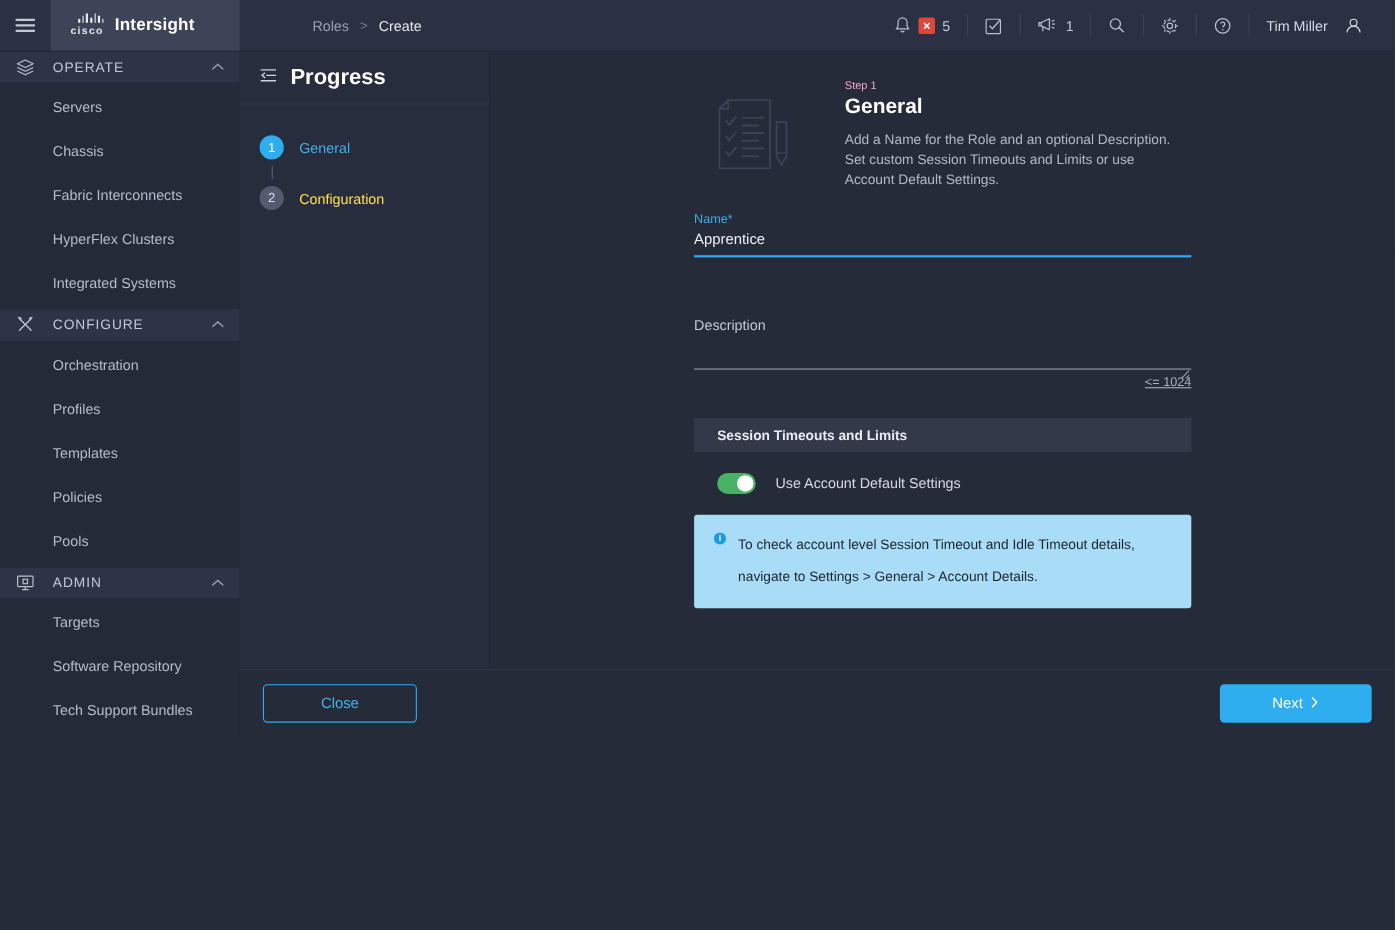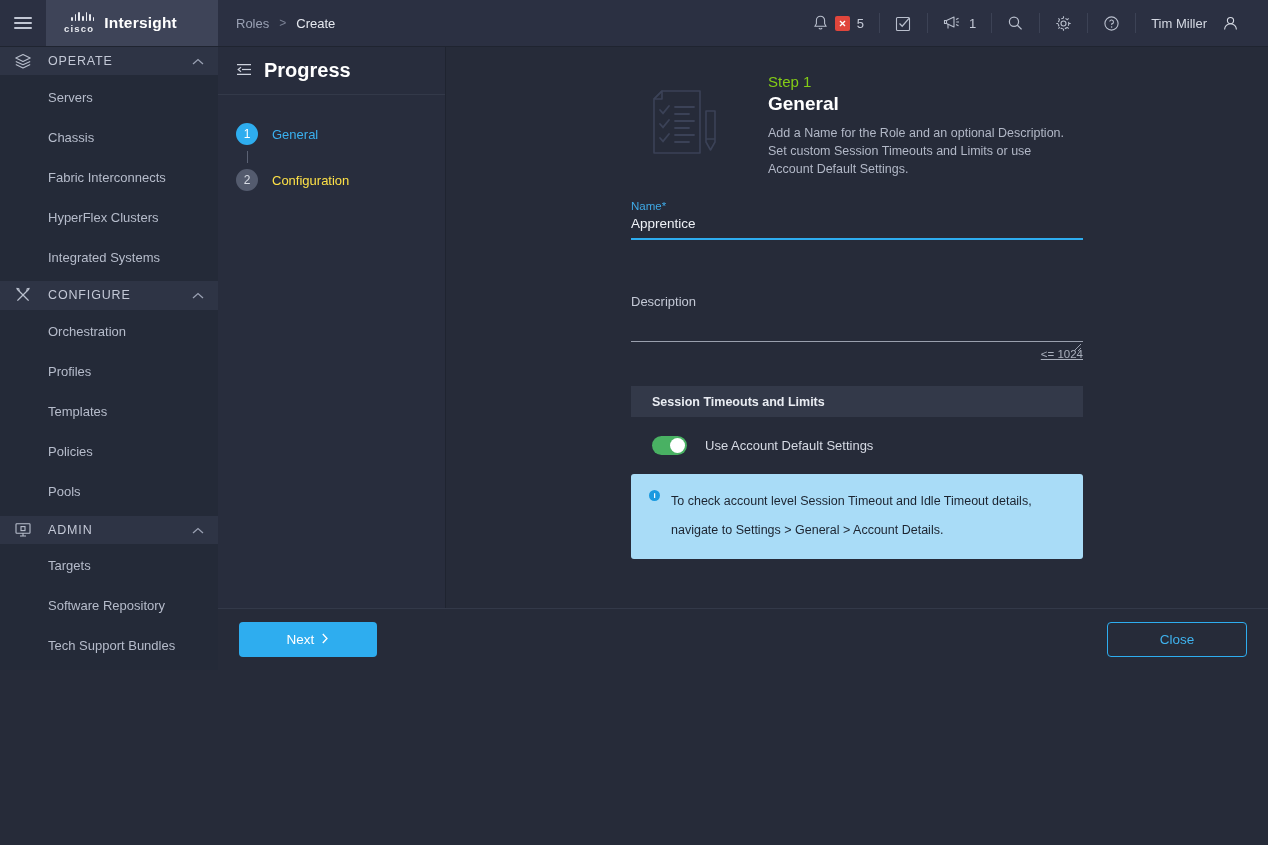--- a/index.html
+++ b/index.html
@@ -34,21 +34,21 @@
   .cisco-bars i:nth-child(1){ height: 4px; }
   .cisco-bars i:nth-child(2){ height: 7px; }
   .cisco-bars i:nth-child(3){ height: 9px; }
   .cisco-bars i:nth-child(4){ height: 5px; }
   .cisco-bars i:nth-child(5){ height: 9px; }
   .cisco-bars i:nth-child(6){ height: 7px; }
   .cisco-bars i:nth-child(7){ height: 4px; }
   .cisco-word { font-size: 9.5px; letter-spacing: 1.2px; color: #e8eaf0; font-weight: bold; margin-top: 1px;}
   .product-name { font-size: 15.5px; color: #ffffff; font-weight: bold; letter-spacing: .2px; }
 
-  .breadcrumb { display: flex; align-items: center; gap: 10px; padding-left: 18px; }
+  .breadcrumb { display: flex; align-items: center; gap: 10px; padding-left: 18px; margin-left: 48px; }
   .crumb { font-size: 13px; color: #9aa1b4; }
   .crumb.current { color: #e6e9f0; }
   .crumb-sep { color: #7b8295; font-size: 12px; }
 
   .topbar-right { margin-left: auto; display: flex; align-items: center; padding-right: 14px; }
   .tb-item { display: flex; align-items: center; gap: 7px; padding: 0 15px; height: 47px; cursor: pointer; }
   .tb-div { width: 1px; height: 20px; background: #3c4255; }
   .tb-count { font-size: 13px; color: #c4c9d6; }
   .alarm-badge {
     background: #e0463c; width: 15px; height: 15px; border-radius: 2px;
@@ -103,21 +103,21 @@
   .step-connector {
     position: absolute; left: 10.5px; top: 34px; width: 1.5px; height: 12px; background: #5b6274;
   }
 
   
   .main { flex: 1; background: #262b39; display: flex; flex-direction: column; min-width: 0; }
   .main-scroll { flex: 1; overflow: hidden; position: relative; }
   .step-header { display: flex; gap: 28px; padding: 26px 0 0 0; justify-content: center; }
   .illus { width: 100px; height: 80px; flex-shrink: 0; margin-top: 10px; }
   .step-texts { width: 306px; }
-  .step-eyebrow { font-size: 15px; color: #84cc16; margin-bottom: 3px; }
+  .step-eyebrow { font-size: 10px; color: #f9a8d4; margin-bottom: 3px; }
   .step-title { font-size: 19px; font-weight: bold; color: #ffffff; margin-bottom: 9px; }
   .step-desc { font-size: 12.5px; line-height: 18px; color: #b2b8c7; }
 
   .form { width: 452px; margin: 22px auto 0 auto; }
   .field { margin-bottom: 4px; }
   .field-label { font-size: 11.5px; color: #3fa9e5; margin-bottom: 2px; }
   .req-star { color: #3fa9e5; }
   .text-input {
     width: 100%; background: transparent; border: none;
     border-bottom: 2px solid #2eadef; color: #eef1f6;
@@ -460,25 +460,25 @@
                     <span>i</span>
                   </span>
                 <span class="info-text">To check account level Session Timeout and Idle Timeout details, navigate to Settings &gt; General &gt; Account Details.</span>
               </div>
             </div>
           </div>
         </div>
       </div>
 
       <div class="footer">
+        <button class="btn btn-close">Close</button>
         <button class="btn btn-next">
           <span>Next</span>
           <span>
             <svg width="8" height="11" viewBox="0 0 8 11">
                 <path d="M1.8 1 L6 5.5 L1.8 10" fill="none" stroke="#ffffff" stroke-width="1.3"></path>
               </svg>
           </span>
         </button>
-        <button class="btn btn-close">Close</button>
       </div>
     </div>
   </div>
 </div>
 
 </body></html>

